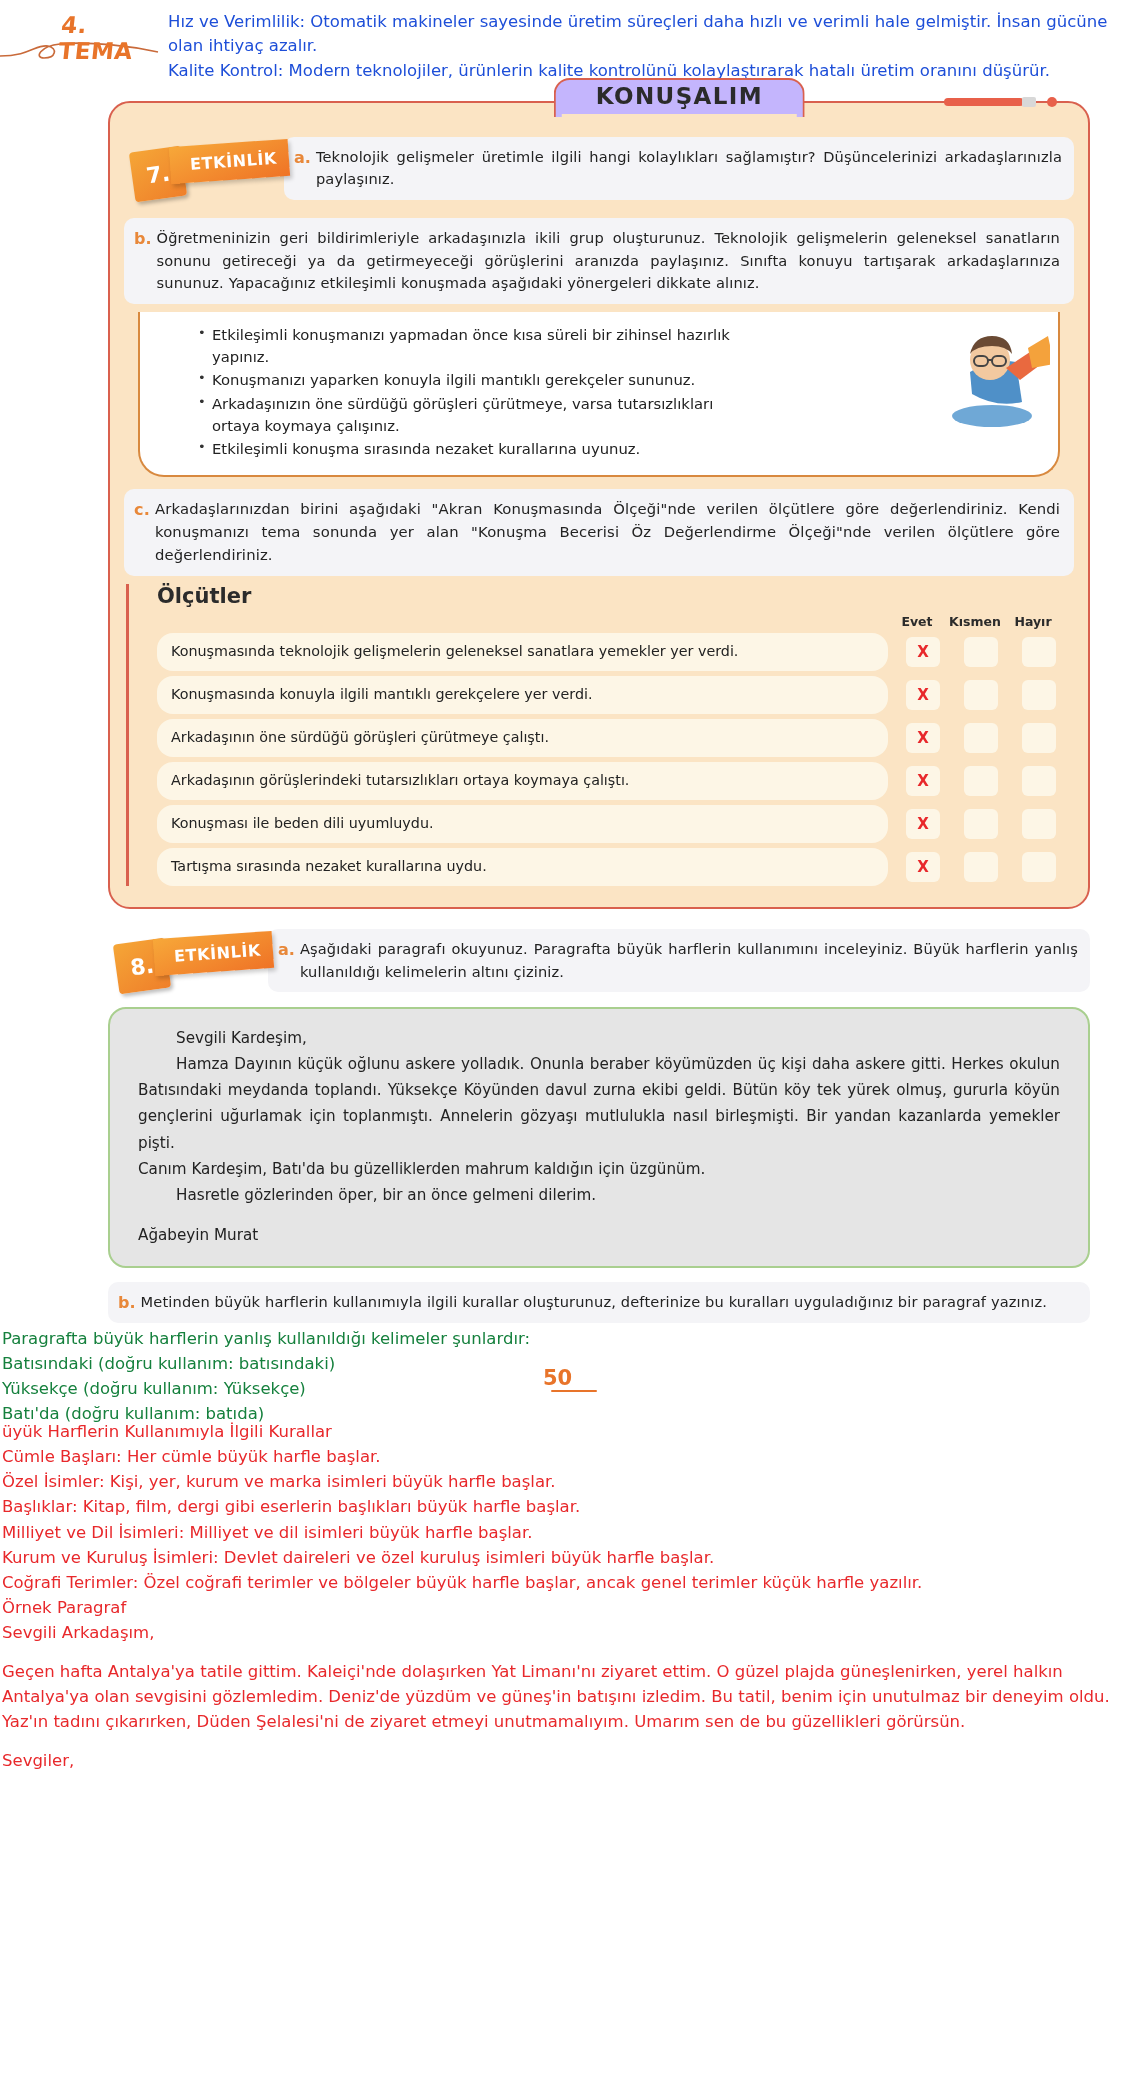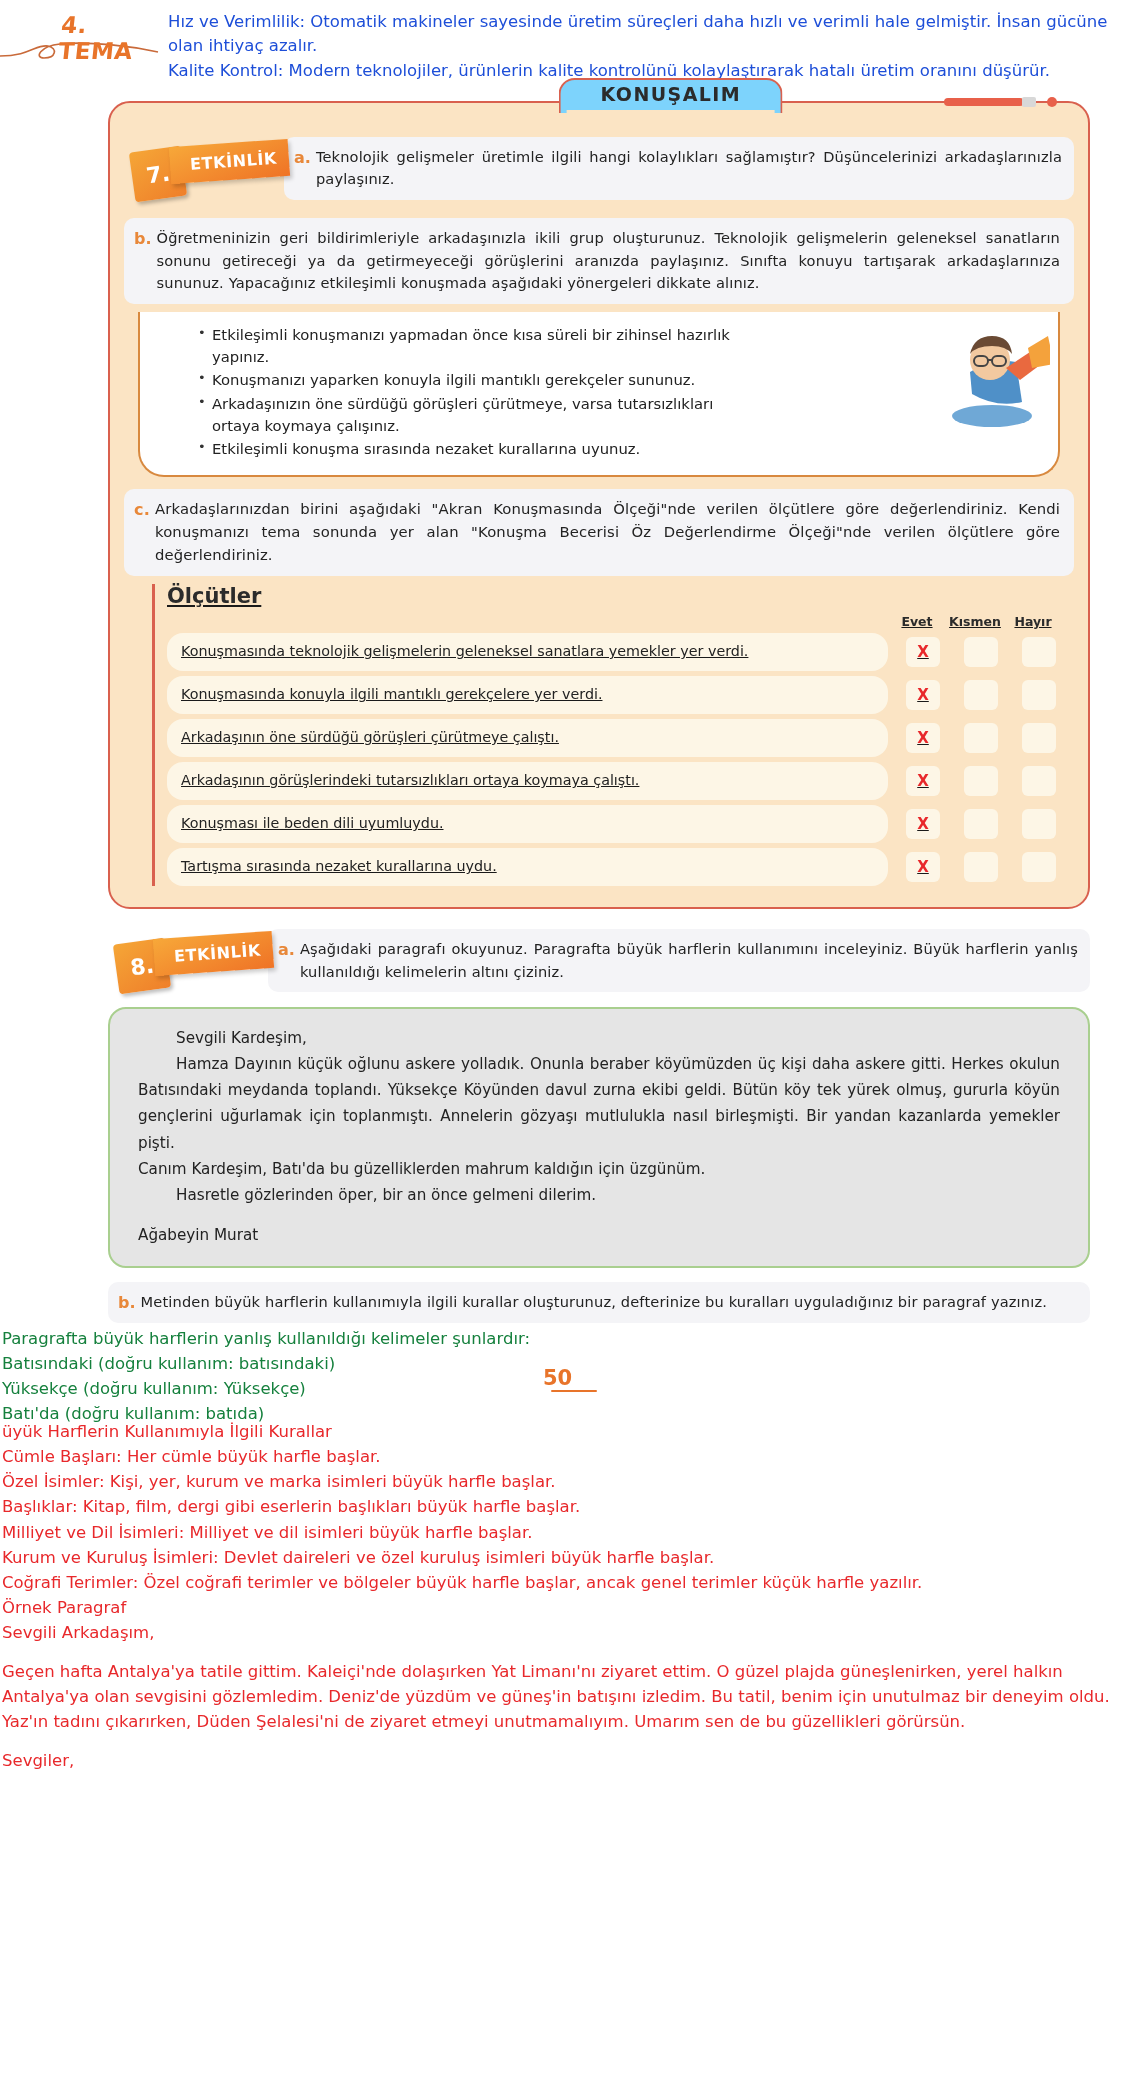--- a/index.html
+++ b/index.html
@@ -57,26 +57,26 @@
     border: 2.2px solid #d9604e;
     border-radius: 22px;
     background: #fbe4c4;
     padding: 34px 14px 16px 14px;
   }
   .panel-tab {
     position: absolute;
     top: -25px;
     left: 50%;
     transform: translateX(-18%);
-    background: #7dd3fc;
+    background: #c4b5fd;
     border: 2.2px solid #d9604e;
     border-bottom: none;
     border-radius: 16px 16px 0 0;
     padding: 3px 40px 8px 40px;
-    font-size: 19px;
+    font-size: 23px;
     font-weight: bold;
     letter-spacing: 1.4px;
     color: #2b2b2b;
     font-family: "DejaVu Sans", sans-serif;
   }
   .panel-tab::after {
     content: "";
     position: absolute;
     left: 6px; right: 6px; bottom: -5px; height: 8px;
     background: #fbe4c4;
@@ -201,24 +201,23 @@
     display: flex;
     gap: 5px;
     font-size: 14.8px;
     line-height: 1.55;
     color: #222;
     letter-spacing: .2px;
   }
 
   
   .olcutler-wrap {
-    margin: 8px 6px 4px 28px;
+    margin: 8px 6px 4px 2px;
     border-left: 3px solid #d9604e;
-    padding-left: 12px;
-    text-decoration: underline;
+    padding-left: 28px;
   }
   .olcutler-title {
     font-size: 21px;
     font-weight: bold;
     color: #2b2b2b;
     margin-bottom: 6px;
     font-family: "DejaVu Sans", sans-serif;
   }
   .table-head {
     display: flex;

